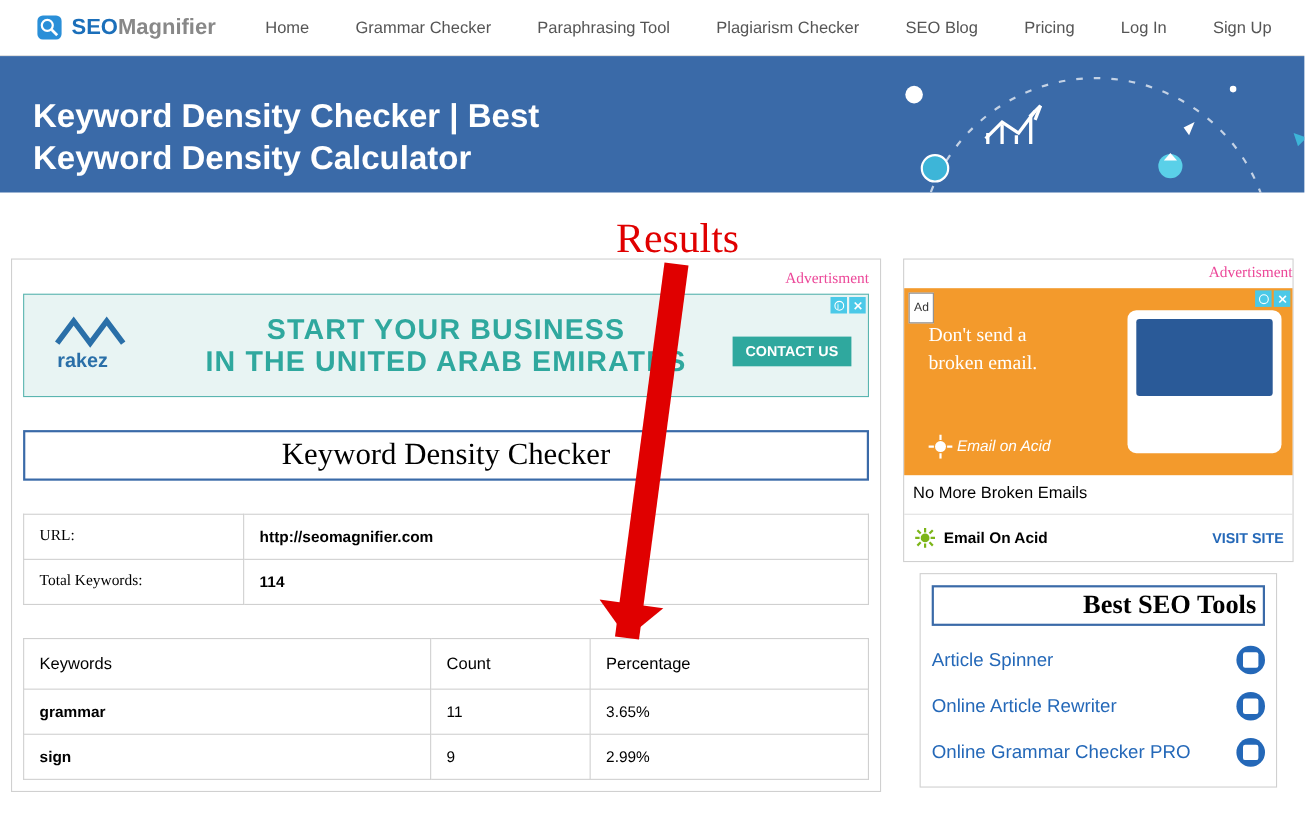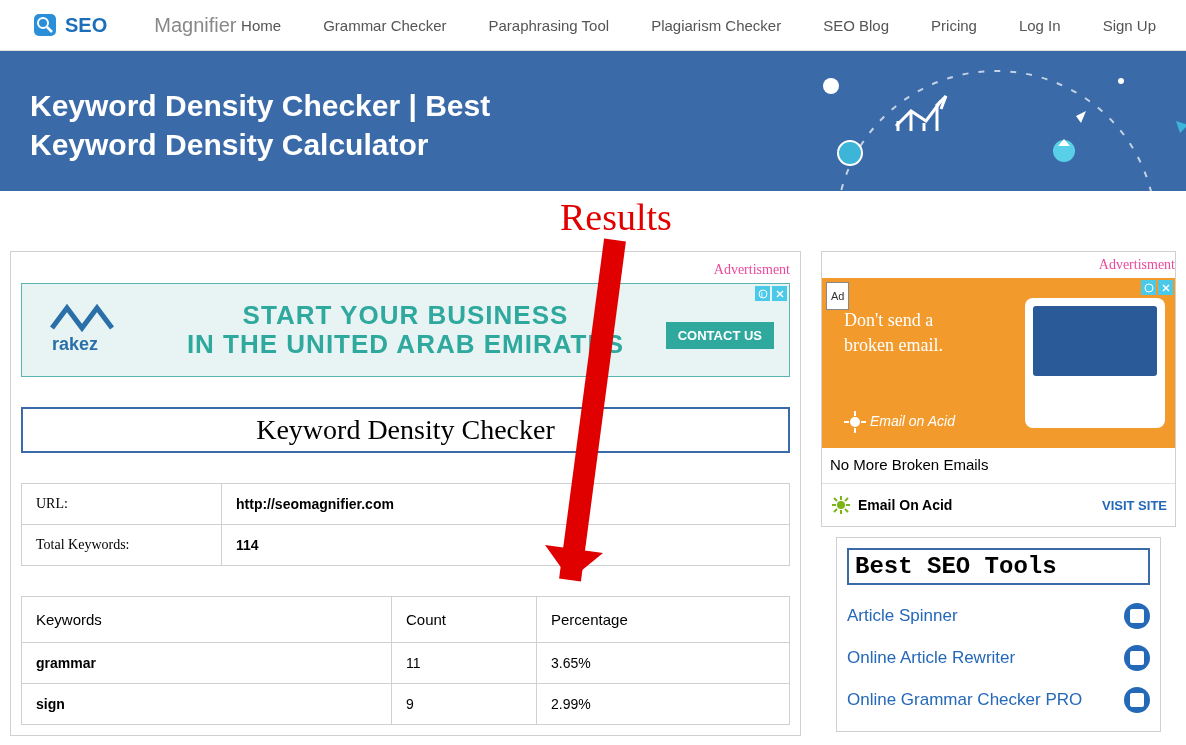--- a/index.html
+++ b/index.html
@@ -3,25 +3,25 @@
   <meta charset="utf-8">
   <style>
     * { margin: 0; padding: 0; box-sizing: border-box; }
     body { font-family: Arial, sans-serif; background: #fff; width: 1186px; }
     
     .header { display: flex; align-items: center; justify-content: space-between; padding: 10px 30px; border-bottom: 1px solid #e0e0e0; }
     .logo { display: flex; align-items: center; gap: 5px; }
     .logo-icon { width: 30px; height: 30px; }
     .logo-text { font-size: 20px; font-weight: 600; }
     .logo-seo { color: #1b6fba; }
-    .logo-magnifier { color: #888; font-weight: 400; margin-left: 47px; }
+    .logo-magnifier { color: #888; font-weight: 700; }
     .nav { display: flex; gap: 42px; }
     .nav-item { color: #555; text-decoration: none; font-size: 15px; cursor: pointer; }
     
-    .hero { background: #3a6aa8; color: #fff; padding: 35px 30px 30px; position: relative; overflow: hidden; height: 140px; }
+    .hero { background: #3a6aa8; color: #fff; padding: 35px 30px 30px; position: relative; overflow: hidden; height: 124px; }
     .hero-title { font-size: 30px; font-weight: bold; line-height: 1.3; }
     .hero-decoration { position: absolute; right: 0; top: 0; bottom: 0; width: 400px; }
     
     .annotation-results { position: absolute; top: 195px; left: 560px; color: #e00000; font-size: 38px; font-family: Georgia, serif; z-index: 100; }
     .arrow-svg { position: absolute; top: 225px; left: 545px; z-index: 99; pointer-events: none; }
     
     .content-wrap { display: flex; gap: 20px; padding: 60px 10px 0 10px; }
     .main { flex: 1; border: 1px solid #d0d0d0; padding: 10px 10px; }
     .aside { width: 355px; }
     
@@ -58,21 +58,21 @@
     .side-ad-close { position: absolute; top: 2px; right: 2px; display: flex; gap: 2px; }
     .side-ad-logo { position: absolute; bottom: 15px; left: 22px; color: #fff; font-size: 14px; font-style: italic; }
     
     .side-ad-caption { font-size: 15px; padding: 0 8px 10px; }
     .side-ad-footer { display: flex; justify-content: space-between; align-items: center; padding: 10px 8px; border-top: 1px solid #e0e0e0; }
     .side-ad-brand { display: flex; align-items: center; gap: 6px; font-size: 14px; font-weight: bold; }
     .side-ad-visit { color: #2468b8; font-size: 13px; font-weight: bold; }
     
     .tools-box { border: 1px solid #d0d0d0; margin: 10px 15px 0; padding: 10px; }
     .tools-title-box { border: 2px solid #3a6aa8; padding: 3px 6px; margin-bottom: 10px; }
-    .tools-title { font-size: 24px; font-family: Liberation Mono, monospace; }
+    .tools-title { font-size: 24px; font-family: Liberation Serif, serif; text-align: right; }
     .tools-list { list-style: none; }
     .tools-list li { display: flex; justify-content: space-between; align-items: center; padding: 8px 0; gap: 32px; }
     .tools-list a { color: #2468b8; font-size: 17px; text-decoration: none; }
     .tool-icon { width: 26px; height: 26px; background: #2468b8; border-radius: 50%; display: flex; align-items: center; justify-content: center; }
     .tool-icon-inner { width: 14px; height: 14px; background: #fff; border-radius: 2px; }
   </style>
 </head>
 <body>
 
 <div class="header">

